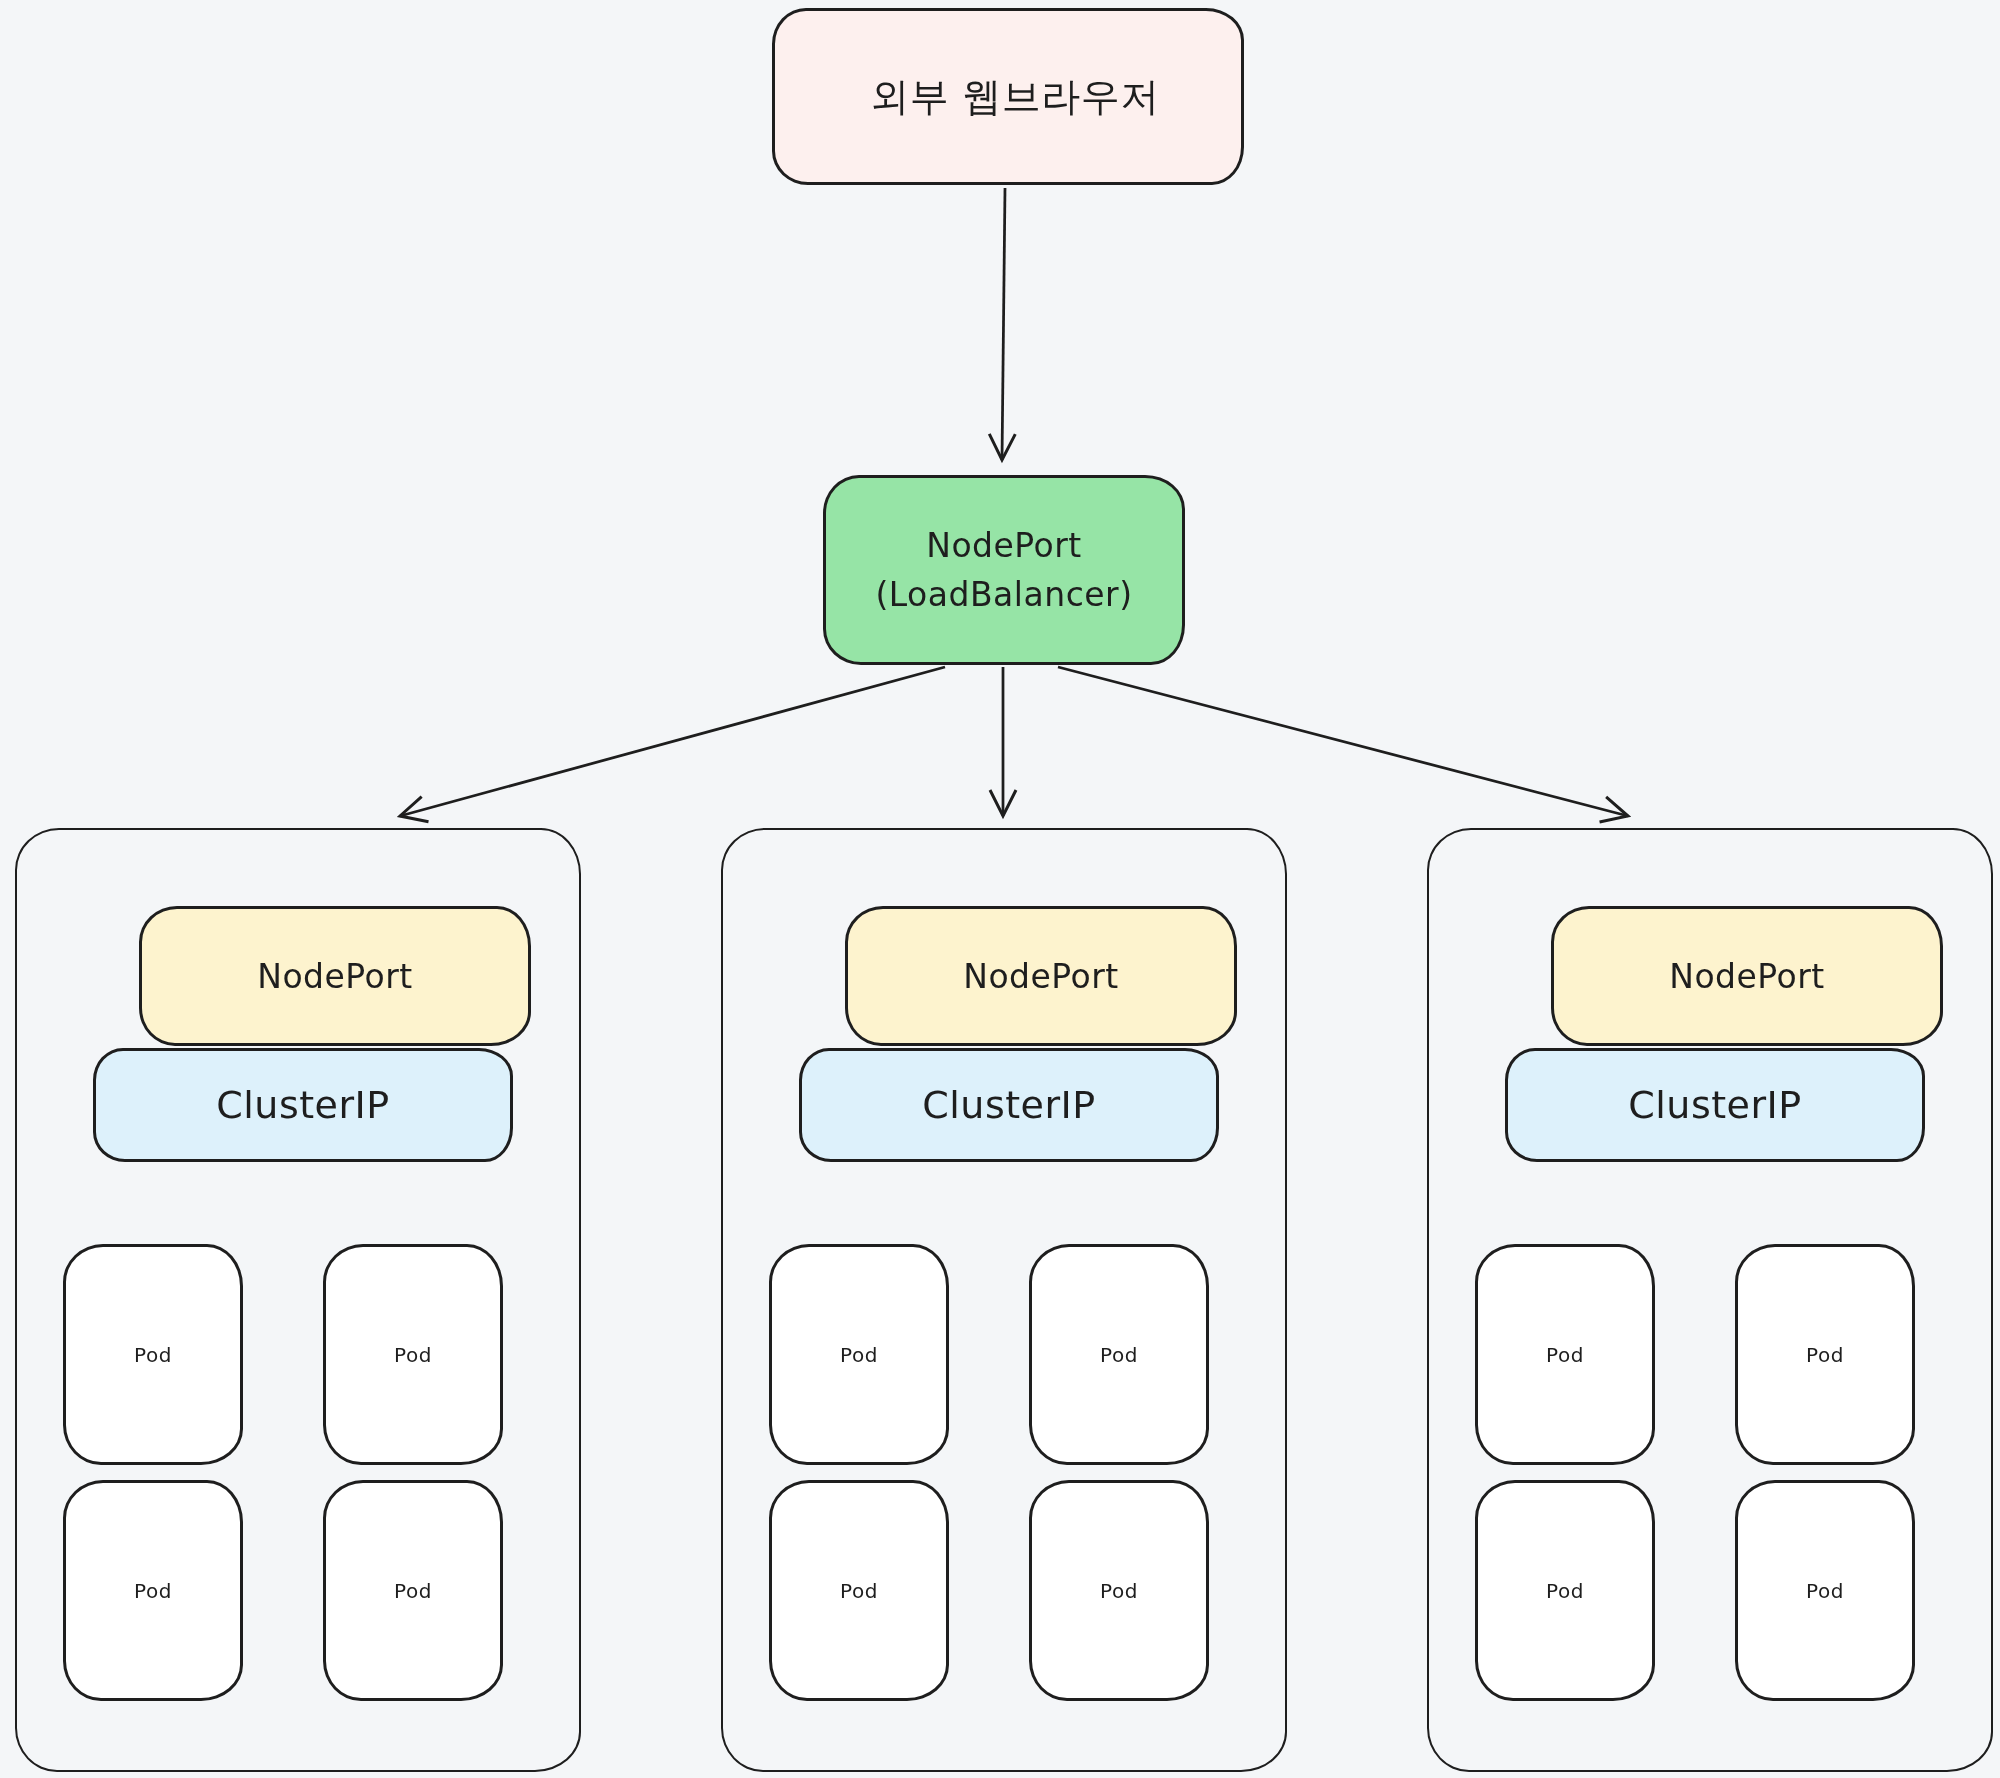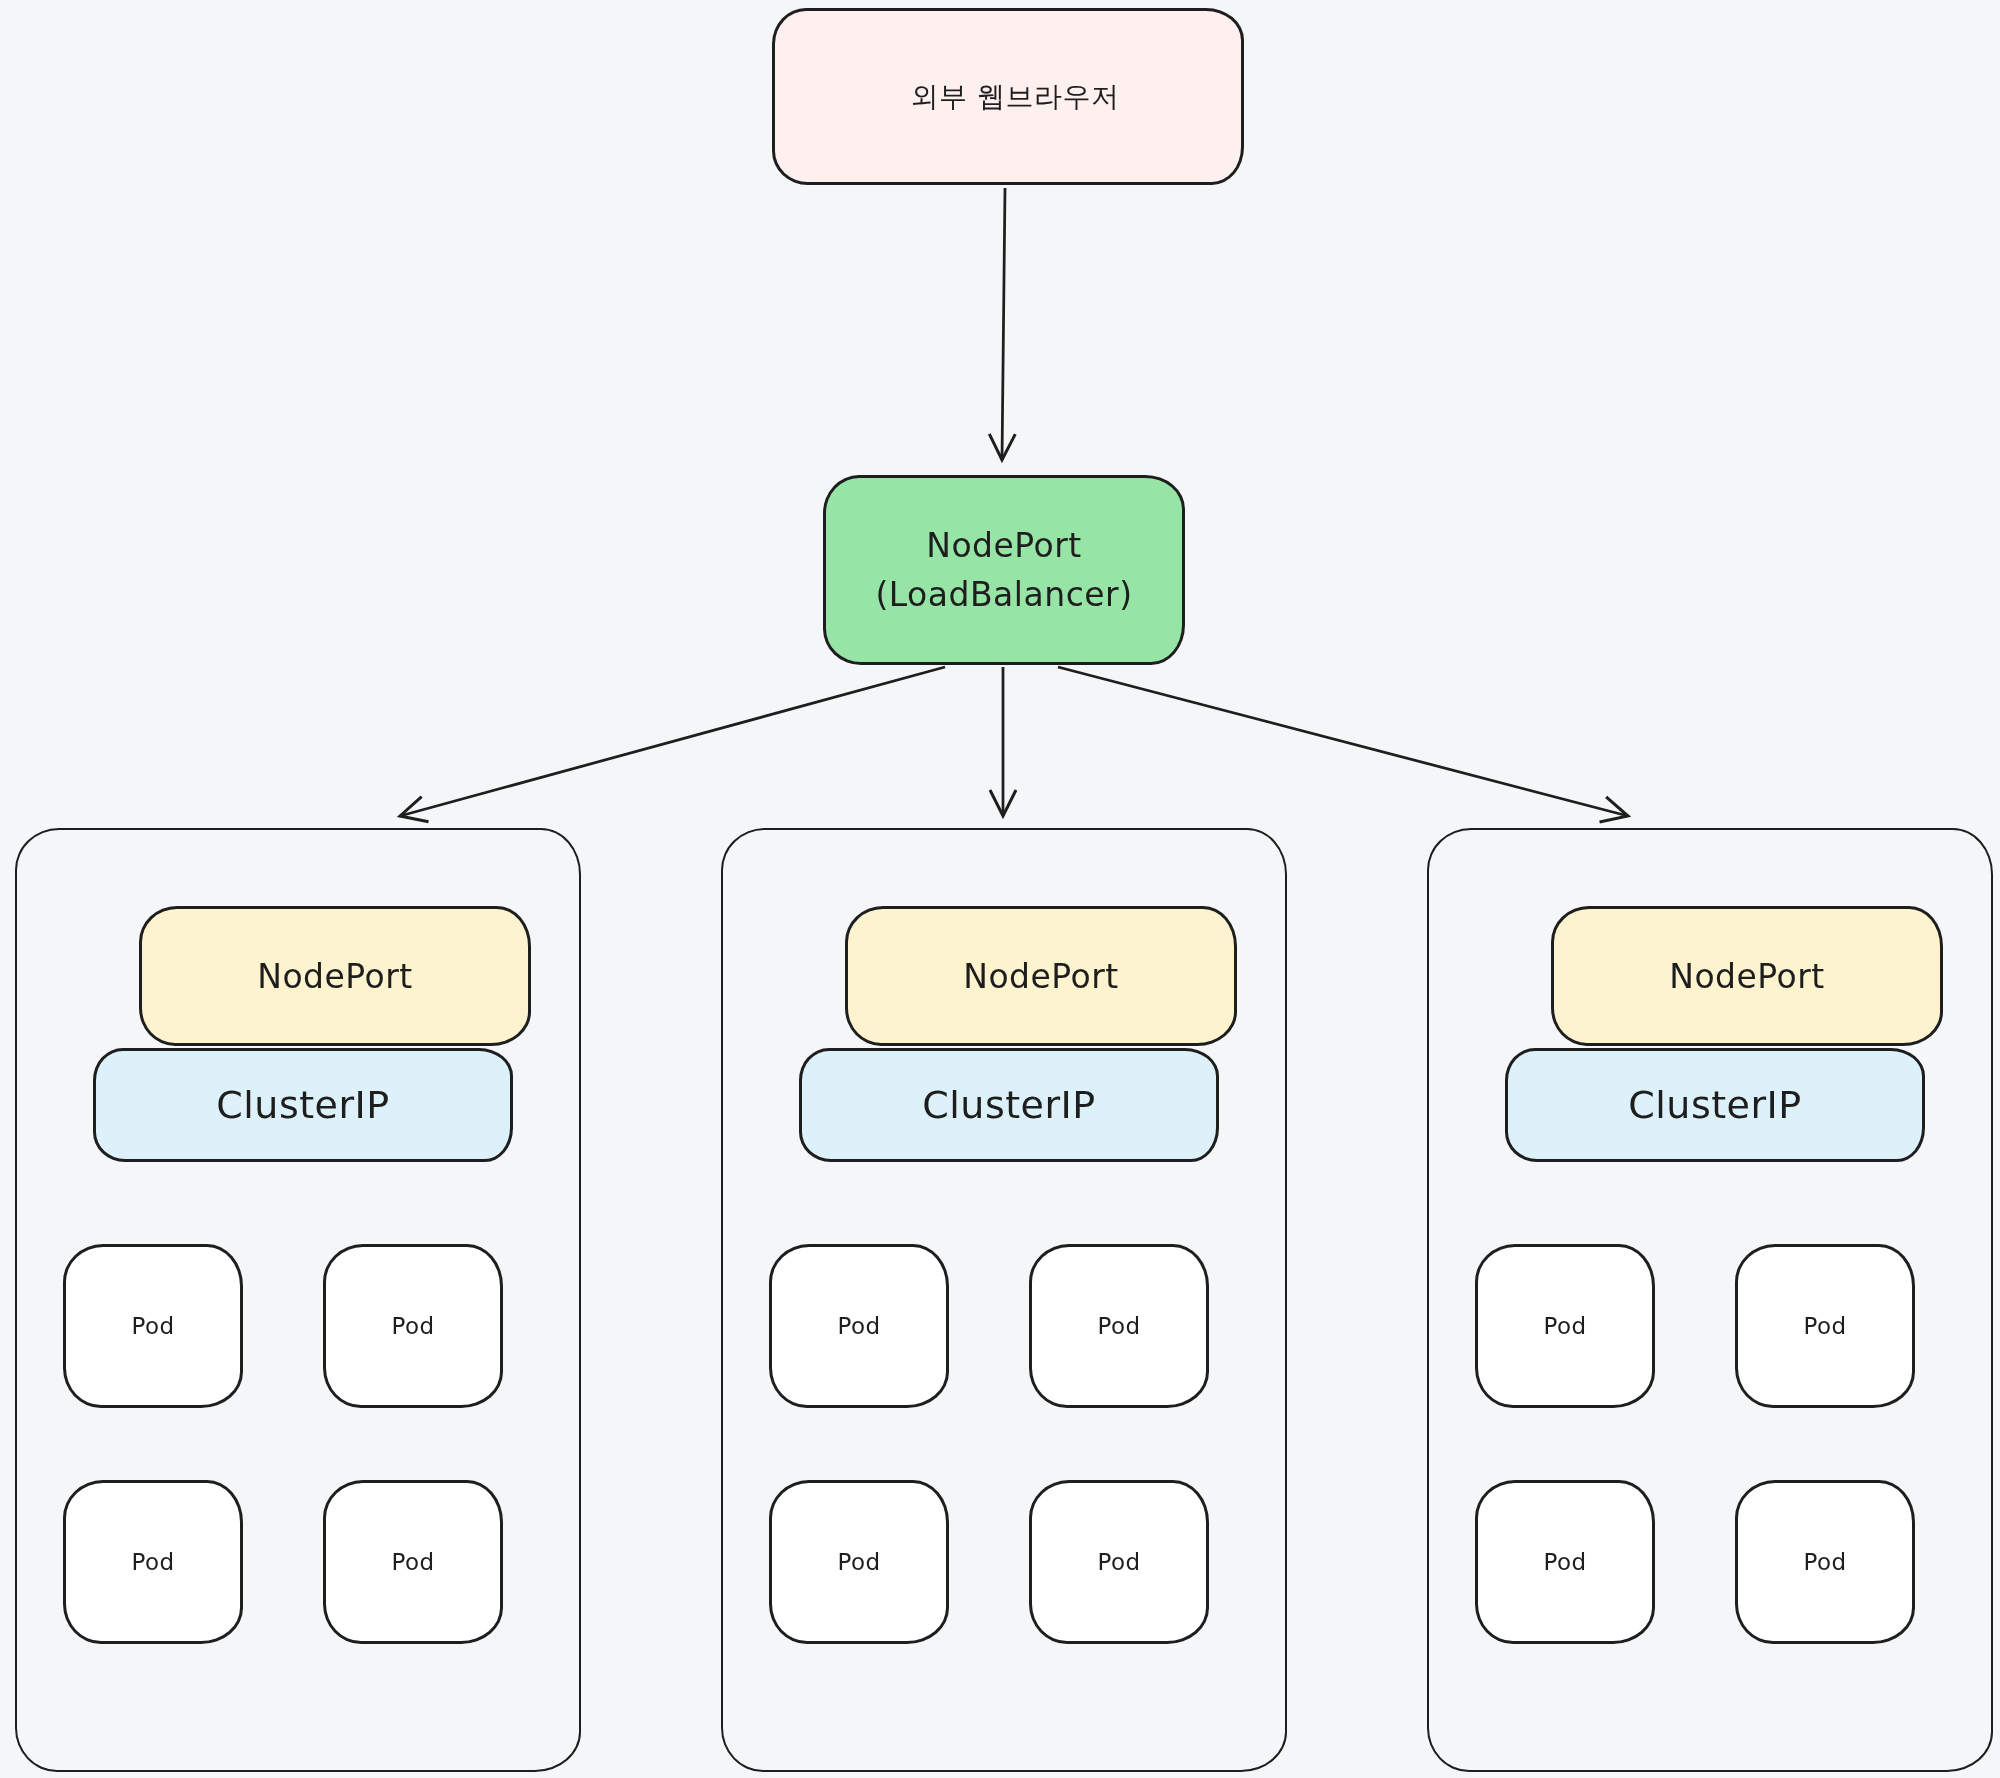--- a/index.html
+++ b/index.html
@@ -25,21 +25,21 @@
     align-items:center;
     justify-content:center;
     text-align:center;
   }
   .label{
     letter-spacing:0.5px;
   }
   .browser-box{
     left:772px; top:8px; width:472px; height:177px;
     border-radius:34px 38px 32px 36px / 36px 32px 38px 34px;
-    font-size:28px;
+    font-size:39px;
     padding-left:14px;
   }
   .service-box{
     left:823px; top:475px; width:362px; height:190px;
     border-radius:36px 40px 34px 38px / 38px 34px 40px 36px;
     font-size:33px;
     line-height:1.5;
   }
   .node-group{
     position:absolute;
@@ -56,23 +56,23 @@
     border-radius:38px 34px 40px 36px / 36px 40px 34px 38px;
     font-size:33px;
     margin-top:46px;
   }
   .clusterip-box{
     left:76px; top:218px; width:420px; height:114px;
     border-radius:30px 34px 28px 32px / 32px 28px 34px 30px;
     font-size:38px;
   }
   .pod-box{
-    width:180px; height:164px;
+    width:180px; height:221px;
     border-radius:40px 36px 42px 38px / 38px 42px 36px 40px;
-    font-size:23px;
+    font-size:20px;
   }
   .pod-a1{left:46px;  top:414px;}
   .pod-b1{left:306px; top:414px;}
   .pod-a2{left:46px;  top:650px;}
   .pod-b2{left:306px; top:650px;}
   .arrows{
     position:absolute;
     left:0; top:0;
     width:2000px; height:1778px;
     pointer-events:none;

